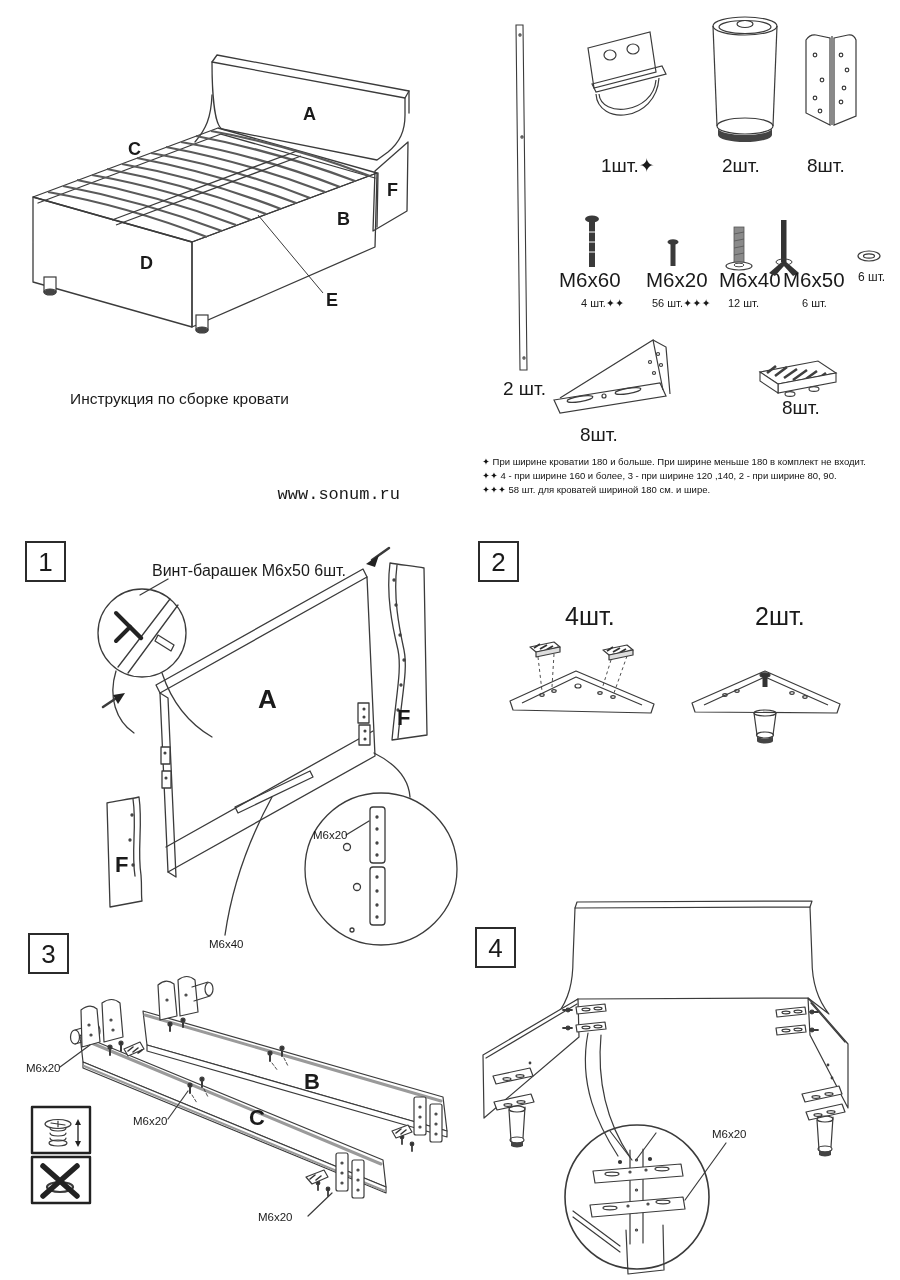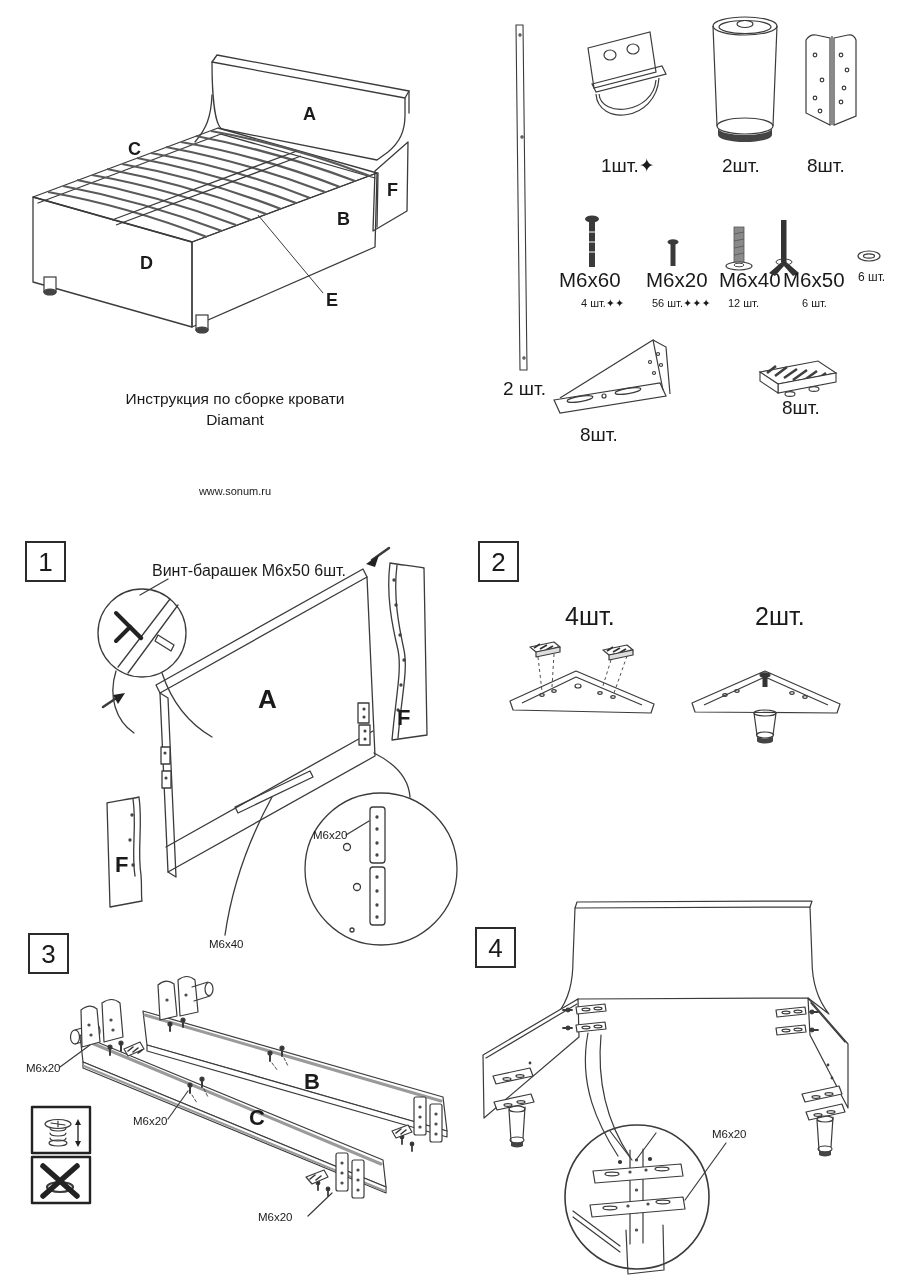--- a/index.html
+++ b/index.html
@@ -10,23 +10,23 @@
   .qty{font-size:19px;}
   .fname{font-size:20.5px;}
   .fqty{font-size:11px;}
   .small{font-size:11.5px;}
   .bedletter{font-size:18px;font-weight:bold;}
   .bigletter{font-size:26px;font-weight:bold;}
   .midletter{font-size:22px;font-weight:bold;}
   .qty2{font-size:25px;}
   .stepbox{position:absolute;width:37px;height:37px;border:2px solid #2b2b2b;background:#fff;
            display:flex;align-items:center;justify-content:center;font-size:26px;line-height:1;}
-  .titleblock{position:absolute;left:70px;top:388px;width:330px;text-align:center;
+  .titleblock{position:absolute;left:70px;top:388px;width:330px;text-align:left;
               font-size:15.5px;line-height:21px;}
-  .website{position:absolute;left:70px;top:485px;width:330px;text-align:center;font-size:11px;}
+  .website{position:absolute;left:70px;top:485px;width:330px;text-align:right;font-size:17px;font-family:Liberation Mono, monospace;}
   .footnotes{position:absolute;left:482px;top:455px;width:415px;font-size:9.5px;line-height:14px;color:#111;}
   .callout{position:absolute;left:152px;top:562px;font-size:16px;}
 </style>
 </head>
 <body>
 
 <div class="page">
 
   <svg class="abs" style="left:20px;top:15px" width="450" height="345" viewBox="0 0 450 345">
     <g stroke="#3b3b3b" fill="none" stroke-width="1.3" stroke-linejoin="round" stroke-linecap="round">
@@ -74,21 +74,20 @@
     <text x="283" y="105" class="bedletter">A</text>
     <text x="317" y="210" class="bedletter">B</text>
     <text x="108" y="140" class="bedletter">C</text>
     <text x="120" y="254" class="bedletter">D</text>
     <text x="306" y="291" class="bedletter">E</text>
     <text x="367" y="181" class="bedletter">F</text>
   </svg>
 
   <div class="titleblock">
     <div>Инструкция по сборке кровати</div>
-    <div>Diamant</div>
   </div>
   <div class="website">www.sonum.ru</div>
 
   <svg class="abs" style="left:470px;top:10px" width="430" height="450" viewBox="0 0 430 450">
 
     <g stroke="#3b3b3b" fill="#fff" stroke-width="1.1">
       <path d="M46,15 L53,15 L57,360 L50,360 Z"></path>
       <circle cx="50" cy="25" r="1.1" fill="none"></circle>
         <circle cx="52" cy="127" r="1.1" fill="none"></circle>
       <circle cx="54" cy="348" r="1.1" fill="none"></circle>
@@ -188,20 +187,25 @@
       <path d="M290,362 L348,351 L366,363 L308,374 Z" fill="#fff"></path>
       <path d="M297,363 L306,356 M305,366 L317,357 M314,368 L327,359 M323,370 L337,360 M333,371 L347,361 M343,372 L356,363 M352,373 L361,366" stroke="#3f3f3f" stroke-width="2.6"></path>
       <path d="M308,374 L366,363 L366,372 L308,383 Z" fill="#fff"></path>
       <path d="M290,362 L308,374 L308,383 L290,371 Z" fill="#fff"></path>
       <ellipse cx="320" cy="384" rx="5" ry="2.4" fill="#fff"></ellipse>
       <ellipse cx="344" cy="379" rx="5" ry="2.4" fill="#fff"></ellipse>
     </g>
     <text x="312" y="404" class="qty">8шт.</text>
   </svg>
 
+  <div class="footnotes">
+    <div>✦ При ширине кроватии 180 и больше. При ширине меньше  180 в комплект не входит.</div>
+    <div>✦✦  4 - при ширине 160 и более, 3 - при ширине 120  ,140, 2 - при ширине 80, 90.</div>
+    <div>✦✦✦  58 шт. для кроватей шириной 180 см. и шире.</div>
+  </div>
 
   <div class="stepbox" style="left:25px;top:541px">
     <span>1</span>
   </div>
   <div class="callout">Винт-барашек М6х50 6шт.</div>
 
   <svg class="abs" style="left:20px;top:535px" width="440" height="465" viewBox="0 0 440 465">
     <g stroke="#3b3b3b" fill="none" stroke-width="1.3" stroke-linejoin="round" stroke-linecap="round">
       <path d="M148,44 L120,60"></path>
 

